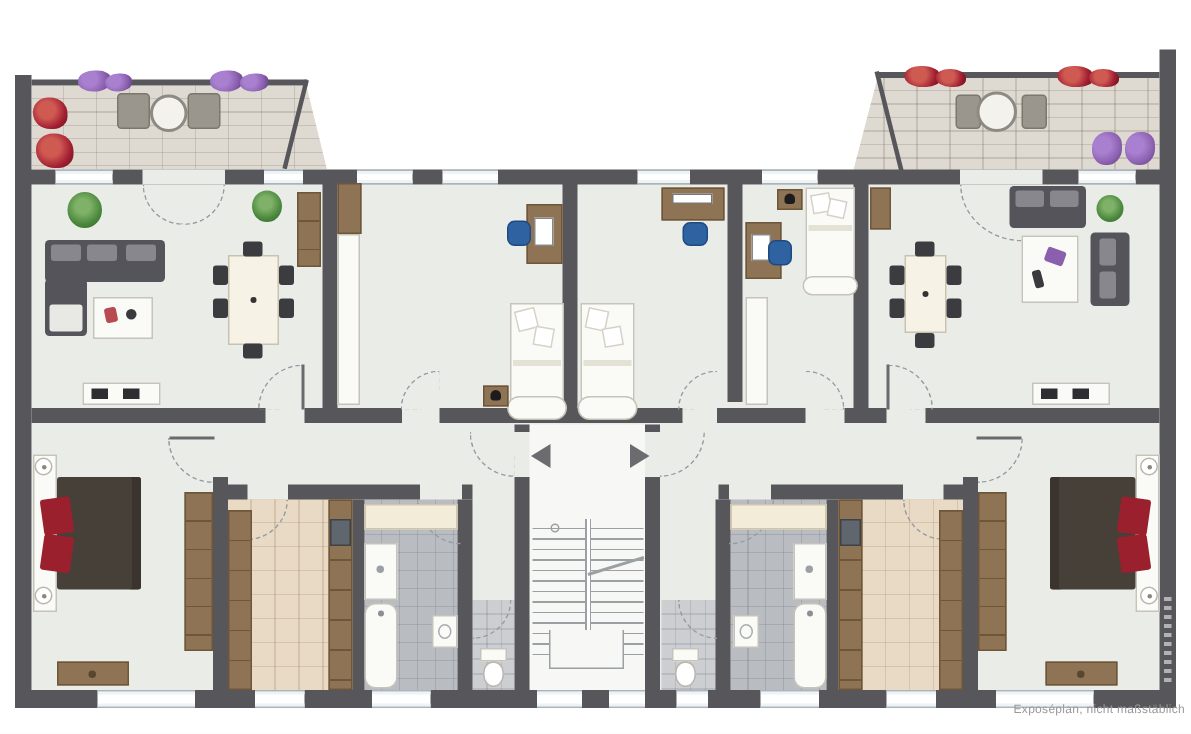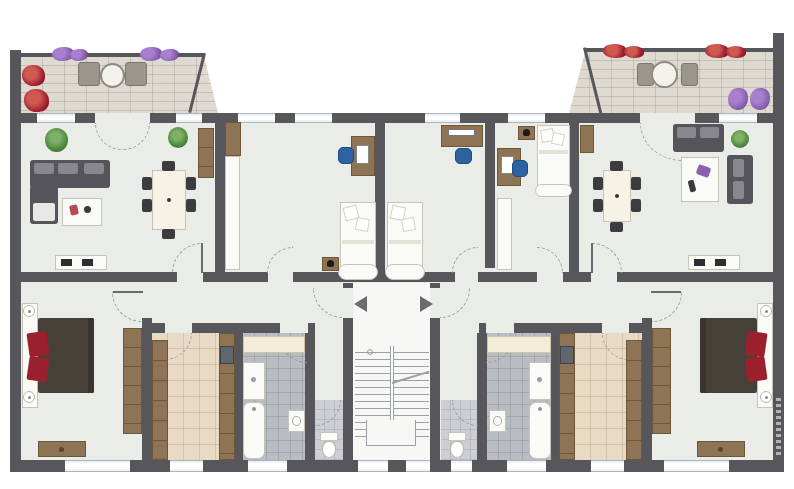--- a/index.html
+++ b/index.html
@@ -308,14 +308,15 @@
   <div class="a" style="left:537px;top:377px;width:5px;height:5px;background:#9aa0a6;border-radius:50%;"></div>
   <div class="a whitef" style="left:529px;top:402px;width:22px;height:57px;border-radius:7px;"></div>
   <div class="a" style="left:538px;top:407px;width:4px;height:4px;background:#8b9096;border-radius:50%;"></div>
   <div class="a whitef" style="left:489px;top:410px;width:17px;height:22px;"></div>
   <div class="a" style="left:493px;top:416px;width:9px;height:10px;border:1px solid #a8adb2;border-radius:50%;"></div>
 
   <div class="a whitef" style="left:448px;top:432px;width:18px;height:9px;"></div>
   <div class="a" style="left:450px;top:441px;width:14px;height:17px;background:#fff;border:1px solid #b9b6ae;border-radius:45% 45% 50% 50%;"></div>
 
   <div class="a wmark" style="left:776px;top:398px;width:5px;height:58px;"></div>
+  <div class="a caption" style="left:520px;top:468px;width:270px;height:12px;">Exposéplan, nicht maßstäblich</div>
 
 </div>
 
 </body></html>

